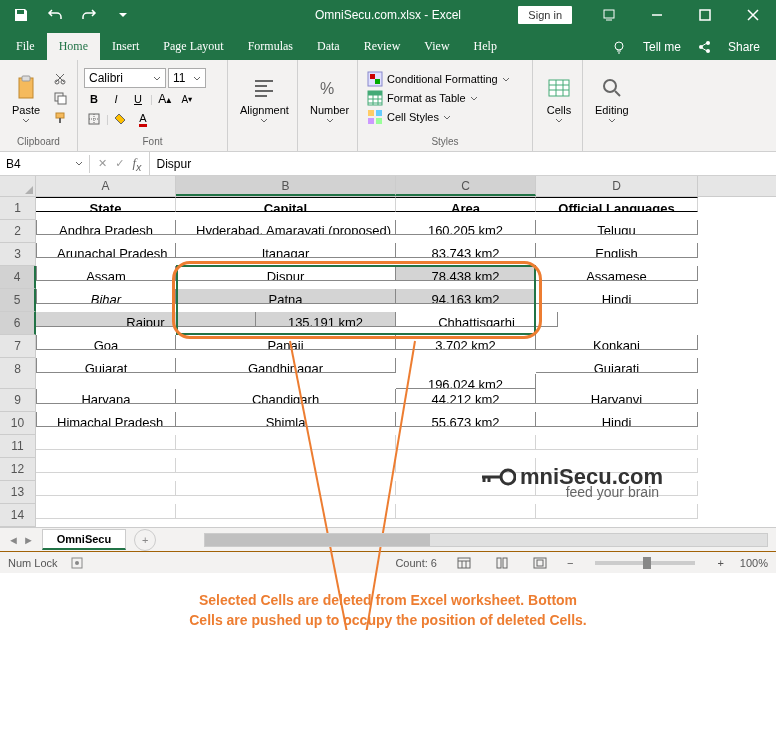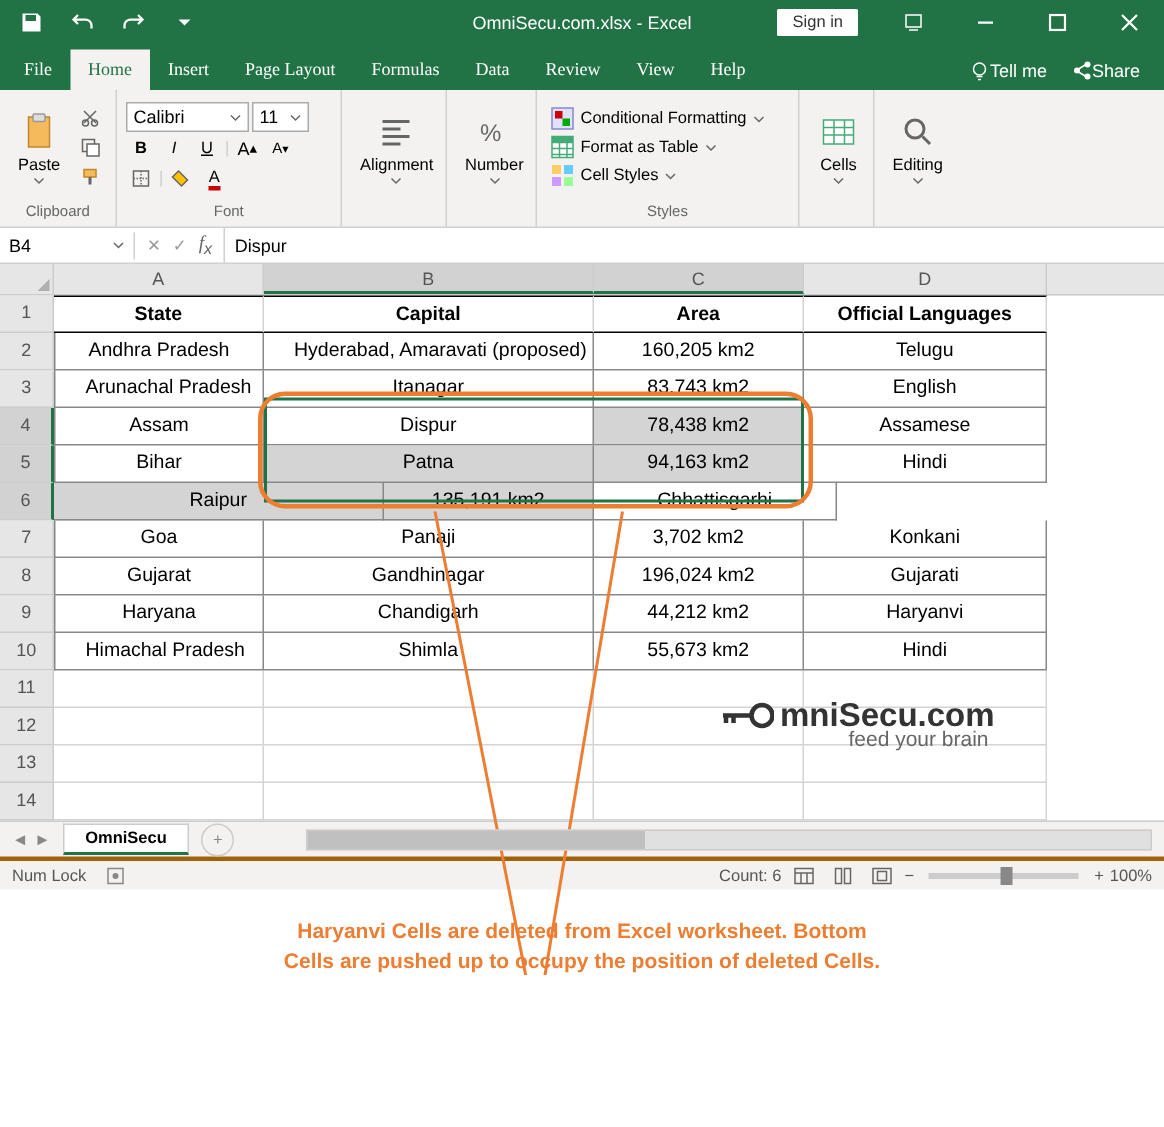--- a/index.html
+++ b/index.html
@@ -12,21 +12,21 @@
 .title-text { position: absolute; left: 50%; transform: translateX(-50%); }
 .title-right { margin-left: auto; display: flex; align-items: center; gap: 2px; }
 .signin-btn { background: white; color: #333; padding: 3px 10px; font-size: 11px; margin-right: 12px; cursor: pointer; border-radius: 1px; }
 .win-btn { width: 46px; height: 30px; display: flex; align-items: center; justify-content: center; cursor: pointer; }
 
 
 .ribbon-tabs { background: #217346; height: 30px; display: flex; align-items: flex-end; color: white; font-size: 12px; padding-left: 4px; }
 .ribbon-tab { padding: 6px 12px; cursor: pointer; font-family: Liberation Serif, serif; }
 .ribbon-tab.active { background: #f3f2f1; color: #217346; }
 .ribbon-right { margin-left: auto; display: flex; align-items: center; padding-right: 8px; }
-.tellme { padding: 6px 8px; display: flex; align-items: flex-end; gap: 0; cursor: pointer; }
+.tellme { padding: 6px 8px; display: flex; align-items: flex-end; gap: 17px; cursor: pointer; }
 
 
 .ribbon { background: #f3f2f1; border-bottom: 1px solid #d0d0d0; display: flex; height: 92px; font-size: 11px; }
 .ribbon-group { border-right: 1px solid #d0d0d0; padding: 2px 6px; display: flex; flex-direction: column; justify-content: space-between; }
 .ribbon-group-label { text-align: center; color: #666; font-size: 10px; padding: 2px 0; cursor: default; }
 .ribbon-group-body { flex: 1; display: flex; align-items: center; gap: 4px; }
 .big-btn { display: flex; flex-direction: column; align-items: center; gap: 2px; padding: 4px 6px; cursor: pointer; border-radius: 2px; }
 .big-btn .icon-lg { width: 28px; height: 28px; display: flex; align-items: center; justify-content: center; }
 .small-btns { display: flex; flex-direction: column; gap: 2px; }
 .small-btn { width: 20px; height: 18px; display: flex; align-items: center; justify-content: center; cursor: pointer; border-radius: 2px; }
@@ -48,43 +48,43 @@
 .grid-wrap { position: relative; }
 .grid-headers { display: flex; background: #e6e6e6; border-bottom: 1px solid #ccc; }
 .corner { width: 36px; height: 20px; border-right: 1px solid #ccc; background: #e6e6e6; position: relative; cursor: pointer; }
 .corner::after { content: ''; position: absolute; right: 2px; bottom: 2px; border-left: 8px solid transparent; border-bottom: 8px solid #b0b0b0; }
 .col-head { height: 20px; border-right: 1px solid #ccc; text-align: center; font-size: 12px; line-height: 20px; cursor: pointer; color: #555; }
 .col-a { width: 140px; } .col-b { width: 220px; } .col-c { width: 140px; } .col-d { width: 162px; }
 .col-head.sel { background: #d2d2d2; border-bottom: 2px solid #217346; height: 20px; }
 .grid-row { display: flex; }
 .row-head { width: 36px; border-right: 1px solid #ccc; border-bottom: 1px solid #ccc; text-align: center; font-size: 12px; line-height: 22px; background: #e6e6e6; color: #555; cursor: pointer; }
 .row-head.sel { background: #d2d2d2; border-right: 2px solid #217346; }
-.cell { border-right: 1px solid #d4d4d4; border-bottom: 1px solid #d4d4d4; height: 25px; font-size: 13px; padding: 0 20px; line-height: 22px; text-align: center; overflow: hidden; white-space: nowrap; cursor: cell; }
+.cell { border-right: 1px solid #d4d4d4; border-bottom: 1px solid #d4d4d4; height: 15px; font-size: 13px; padding: 0 20px; line-height: 22px; text-align: center; overflow: hidden; white-space: nowrap; cursor: cell; }
 .cell.header { font-weight: bold; border-bottom: 1px solid #000; border-top: 1px solid #000; }
 .cell.selected { background: #d4d4d4; }
 .cell.active { background: white; }
 .selection-border { position: absolute; border: 2px solid #217346; pointer-events: none; }
 
 
 .annotation { position: absolute; pointer-events: none; }
 .ann-box { position: absolute; border: 3px solid #ed7d31; border-radius: 18px; }
 .ann-text { position: absolute; color: #ed7d31; font-weight: bold; font-size: 14px; text-align: center; line-height: 1.4; }
 
 
 .sheet-tabs { display: flex; align-items: center; height: 24px; border-top: 1px solid #ccc; font-size: 11px; background: #f3f2f1; }
 .sheet-nav { display: flex; gap: 4px; padding: 0 8px; color: #888; }
 .sheet-nav span { cursor: pointer; }
 .sheet-tab { padding: 3px 14px; background: white; border: 1px solid #ccc; border-bottom: 2px solid #217346; cursor: pointer; font-weight: bold; }
 .sheet-add { width: 22px; height: 22px; border: 1px solid #ccc; border-radius: 50%; text-align: center; line-height: 20px; margin-left: 8px; cursor: pointer; color: #888; }
 .hscroll { flex: 1; margin: 0 8px; height: 14px; background: #e0e0e0; border: 1px solid #ccc; position: relative; }
 .hscroll-thumb { position: absolute; left: 0; width: 40%; height: 100%; background: #c0c0c0; }
 
 
-.status-bar { display: flex; align-items: center; height: 22px; background: #f3f2f1; border-top: 3px solid #a16207; font-size: 11px; color: #555; padding: 0 8px; gap: 12px; }
-.status-right { margin-left: auto; display: flex; align-items: center; gap: 4px; }
+.status-bar { display: flex; align-items: center; height: 22px; background: #f3f2f1; border-top: 1px solid #a16207; font-size: 11px; color: #555; padding: 0 8px; gap: 12px; }
+.status-right { margin-left: auto; display: flex; align-items: center; gap: 16px; }
 .view-btn { width: 22px; height: 18px; display: flex; align-items: center; justify-content: center; cursor: pointer; border: 1px solid transparent; }
 .zoom-slider { width: 100px; height: 4px; background: #ccc; position: relative; margin: 0 6px; }
 .zoom-thumb { position: absolute; left: 48px; top: -4px; width: 8px; height: 12px; background: #888; }
 
 
 .logo { position: absolute; display: flex; align-items: center; gap: 4px; font-family: Arial, sans-serif; }
 .logo-text { font-size: 22px; font-weight: bold; color: #333; }
 .logo-sub { font-size: 14px; color: #666; position: absolute; right: 4px; bottom: -10px; }
 
 svg { display: block; }
@@ -426,21 +426,21 @@
       </div>
       <div class="grid-row">
         <div class="row-head sel">4</div>
         <div class="cell col-a" style="border-left: 1px solid rgb(136, 136, 136); border-right: 1px solid rgb(136, 136, 136); border-bottom: 1px solid rgb(136, 136, 136);">Assam</div>
         <div class="cell col-b active" style="border-right: 1px solid rgb(136, 136, 136); border-bottom: 1px solid rgb(136, 136, 136);">Dispur</div>
         <div class="cell col-c selected" style="border-right: 1px solid rgb(136, 136, 136); border-bottom: 1px solid rgb(136, 136, 136);">78,438 km2</div>
         <div class="cell col-d" style="border-right: 1px solid rgb(136, 136, 136); border-bottom: 1px solid rgb(136, 136, 136);">Assamese</div>
       </div>
       <div class="grid-row">
         <div class="row-head sel">5</div>
-        <div class="cell col-a" style="border-left: 1px solid rgb(136, 136, 136); border-right: 1px solid rgb(136, 136, 136); border-bottom: 1px solid rgb(136, 136, 136);">Bihar</div>
+        <div class="cell col-a" style="border-left: 1px solid rgb(136, 136, 136); border-right: 1px solid rgb(136, 136, 136); border-bottom: 1px solid rgb(136, 136, 136); font-style: italic;">Bihar</div>
         <div class="cell col-b selected" style="border-right: 1px solid rgb(136, 136, 136); border-bottom: 1px solid rgb(136, 136, 136);">Patna</div>
         <div class="cell col-c selected" style="border-right: 1px solid rgb(136, 136, 136); border-bottom: 1px solid rgb(136, 136, 136);">94,163 km2</div>
         <div class="cell col-d" style="border-right: 1px solid rgb(136, 136, 136); border-bottom: 1px solid rgb(136, 136, 136);">Hindi</div>
       </div>
       <div class="grid-row">
         <div class="row-head sel">6</div>
         <div class="cell col-b selected" style="border-right: 1px solid rgb(136, 136, 136); border-bottom: 1px solid rgb(136, 136, 136);">Raipur</div>
         <div class="cell col-c selected" style="border-right: 1px solid rgb(136, 136, 136); border-bottom: 1px solid rgb(136, 136, 136);">135,191 km2</div>
         <div class="cell col-d" style="border-right: 1px solid rgb(136, 136, 136); border-bottom: 1px solid rgb(136, 136, 136);">Chhattisgarhi</div>
       </div>
@@ -448,21 +448,21 @@
         <div class="row-head">7</div>
         <div class="cell col-a" style="border-left: 1px solid rgb(136, 136, 136); border-right: 1px solid rgb(136, 136, 136); border-bottom: 1px solid rgb(136, 136, 136);">Goa</div>
         <div class="cell col-b" style="border-right: 1px solid rgb(136, 136, 136); border-bottom: 1px solid rgb(136, 136, 136);">Panaji</div>
         <div class="cell col-c" style="border-right: 1px solid rgb(136, 136, 136); border-bottom: 1px solid rgb(136, 136, 136);">3,702 km2</div>
         <div class="cell col-d" style="border-right: 1px solid rgb(136, 136, 136); border-bottom: 1px solid rgb(136, 136, 136);">Konkani</div>
       </div>
       <div class="grid-row">
         <div class="row-head">8</div>
         <div class="cell col-a" style="border-left: 1px solid rgb(136, 136, 136); border-right: 1px solid rgb(136, 136, 136); border-bottom: 1px solid rgb(136, 136, 136);">Gujarat</div>
         <div class="cell col-b" style="border-right: 1px solid rgb(136, 136, 136); border-bottom: 1px solid rgb(136, 136, 136);">Gandhinagar</div>
-        <div class="cell col-c" style="border-right: 1px solid rgb(136, 136, 136); border-bottom: 1px solid rgb(136, 136, 136);">196,024 km2</div>
+        <div class="cell col-c" style="border-right: 1px solid rgb(136, 136, 136); border-bottom: 1px solid rgb(136, 136, 136); margin-top: 16px;">196,024 km2</div>
         <div class="cell col-d" style="border-right: 1px solid rgb(136, 136, 136); border-bottom: 1px solid rgb(136, 136, 136);">Gujarati</div>
       </div>
       <div class="grid-row">
         <div class="row-head">9</div>
         <div class="cell col-a" style="border-left: 1px solid rgb(136, 136, 136); border-right: 1px solid rgb(136, 136, 136); border-bottom: 1px solid rgb(136, 136, 136);">Haryana</div>
         <div class="cell col-b" style="border-right: 1px solid rgb(136, 136, 136); border-bottom: 1px solid rgb(136, 136, 136);">Chandigarh</div>
         <div class="cell col-c" style="border-right: 1px solid rgb(136, 136, 136); border-bottom: 1px solid rgb(136, 136, 136);">44,212 km2</div>
         <div class="cell col-d" style="border-right: 1px solid rgb(136, 136, 136); border-bottom: 1px solid rgb(136, 136, 136);">Haryanvi</div>
       </div>
       <div class="grid-row">
@@ -563,13 +563,13 @@
       </div>
     <span style="cursor:pointer">−</span>
     <div class="zoom-slider">
         <div class="zoom-thumb"></div>
       </div>
     <span style="cursor:pointer">+</span>
     <span>100%</span>
   </div>
 </div>
 
-<div class="ann-text" style="position:relative;width:400px;margin:18px auto 0;">Haryanvi Cells are deleted from Excel worksheet. Bottom Cells are pushed up to occupy the position of deleted Cells.</div>
+<div class="ann-text" style="position:relative;width:400px;margin:18px auto 0;">Selected Cells are deleted from Excel worksheet. Bottom Cells are pushed up to occupy the position of deleted Cells.</div>
 
 </body></html>

